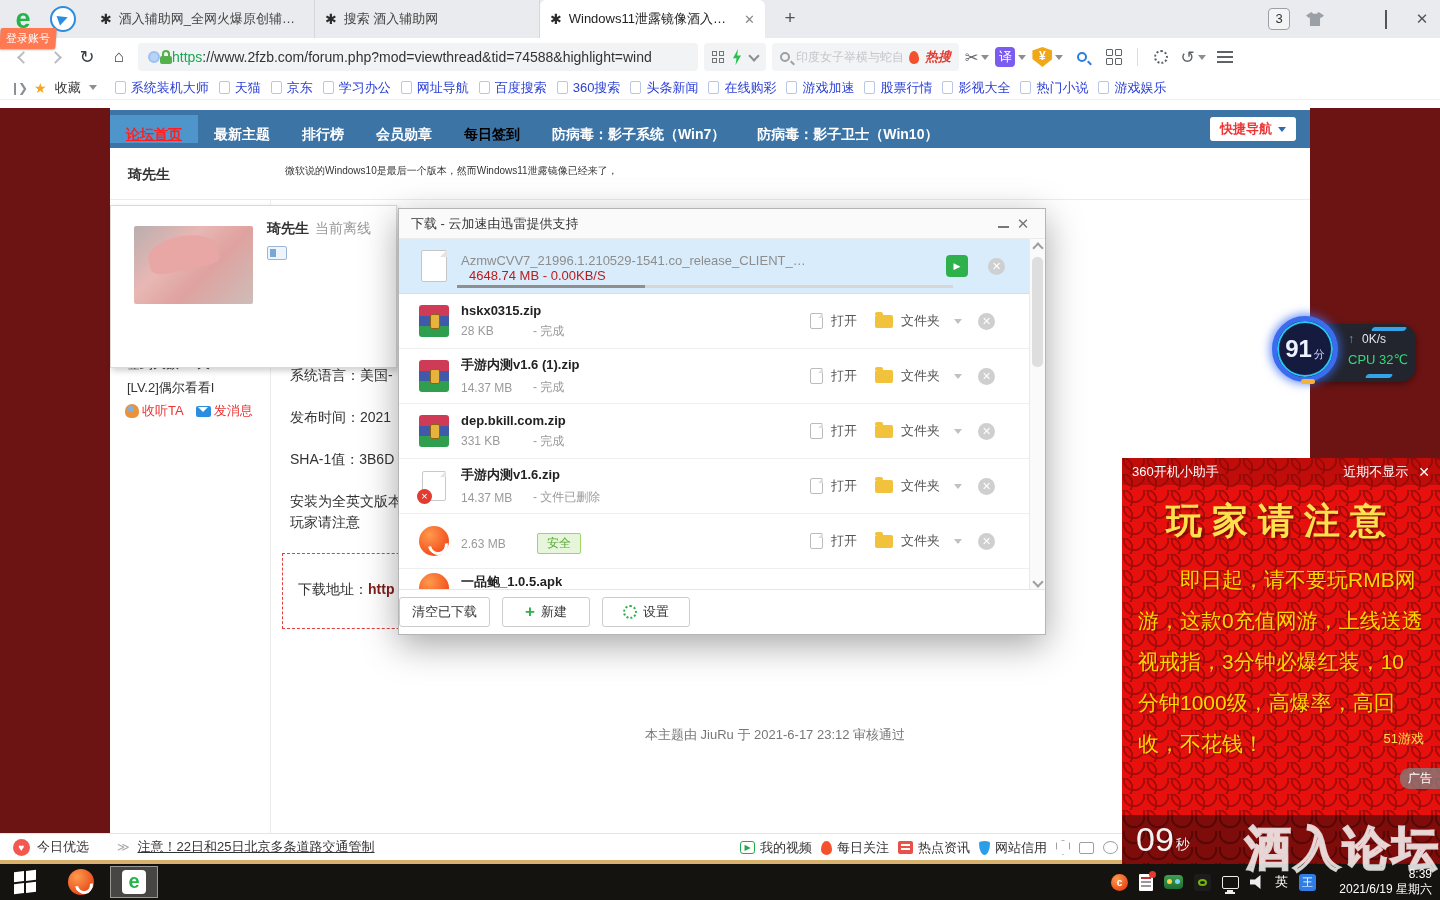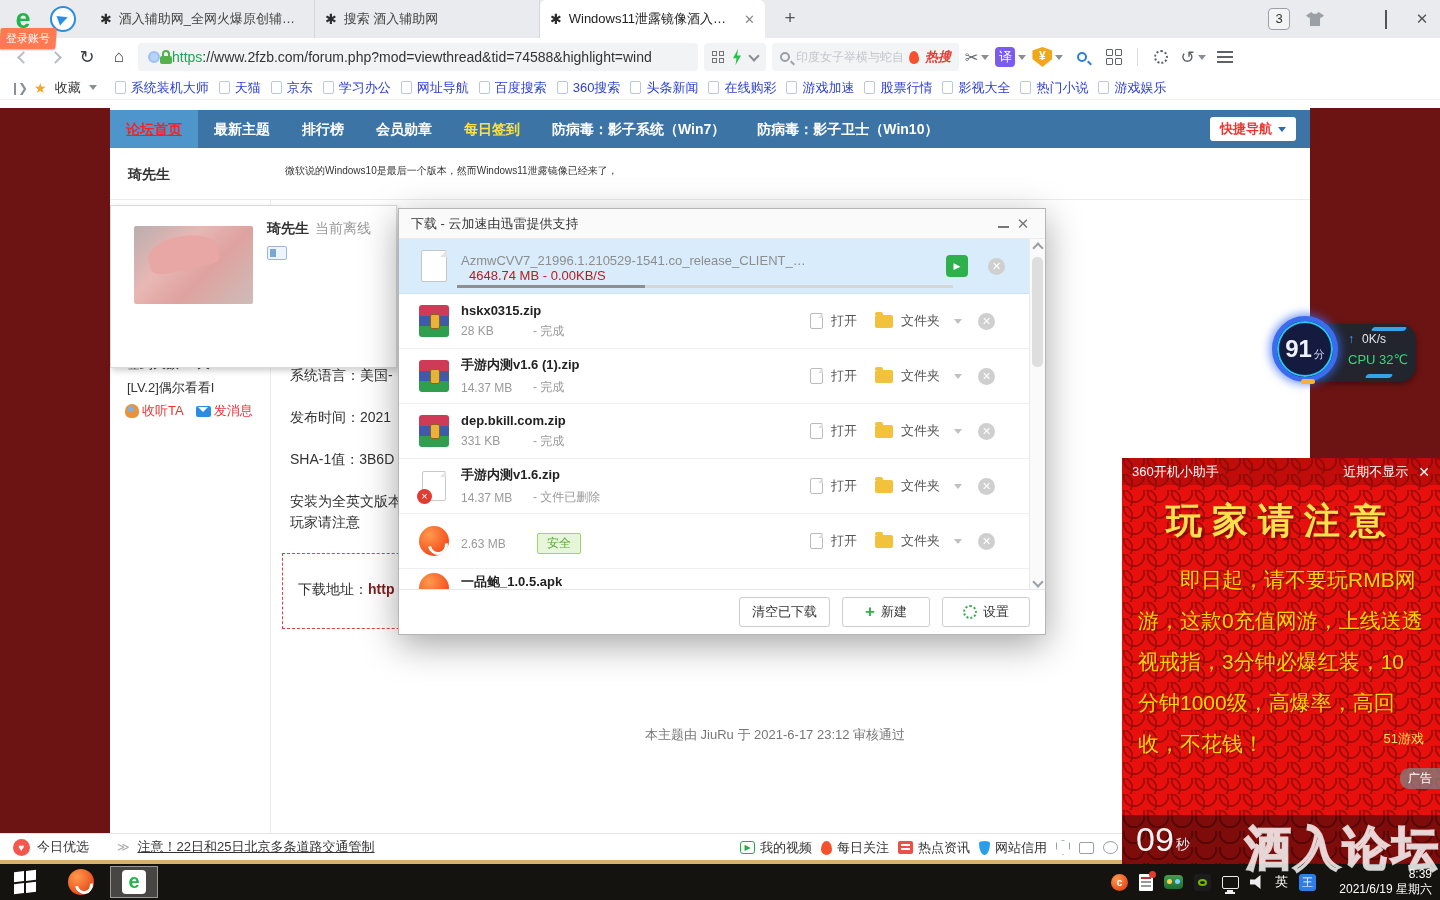--- a/index.html
+++ b/index.html
@@ -78,23 +78,23 @@
   .favlbl{color:#333}
   .bm{display:flex;align-items:center;gap:5px;margin-left:10px}
   .pageico{width:11px;height:13px;border:1.3px solid #b9c6e4;border-radius:2px;background:#fff}
   .bm a{color:#2b3fd6;text-decoration:none;font-size:13px}
 
   
   .webpage{position:absolute;left:0;top:100px;width:1440px;height:733px;background:#6b1413;overflow:hidden}
   .white-strip{position:absolute;left:0;top:0;width:100%;height:8px;background:#fff}
   .page{position:absolute;left:110px;top:8px;width:1200px;height:725px;background:#fff}
   .bluenav{position:absolute;left:0;top:2px;width:1200px;height:38px;background:#3d74a6;display:flex;align-items:center}
-  .fnav{padding:0 16px;height:38px;line-height:38px;color:#fff;font-size:14px;font-weight:bold;white-space:nowrap}
+  .fnav{padding:0 16px;height:28px;line-height:38px;color:#fff;font-size:14px;font-weight:bold;white-space:nowrap}
   .fnav.active{background:#4e95cc;color:#ff1f1f;text-decoration:underline}
-  .fnav.orange{color:#fde047}
+  .fnav.orange{color:#000000}
   .quicknav{position:absolute;right:14px;top:7px;height:24px;background:#fff;border-radius:3px;padding:0 10px;display:flex;align-items:center;gap:6px}
   .quicknav span{color:#e33;font-weight:bold;font-size:13px}
   .qn-caret{width:0;height:0;border-left:4px solid transparent;border-right:4px solid transparent;border-top:5px solid #2b6cb0}
   .threadrow{position:absolute;left:0;top:40px;width:1200px;height:52px;border-bottom:1px solid #ececec}
   .thr-author{position:absolute;left:18px;top:18px;font-weight:bold;color:#333;font-size:14px}
   .thr-title{position:absolute;left:175px;top:16px;color:#333;font-size:10px}
   .side-divider{position:absolute;left:160px;top:92px;width:1px;height:633px;background:#ececec}
   .pagerbox{position:absolute;left:55px;top:205px;width:112px;height:42px;border:1px solid #ccc;border-radius:3px;background:#fff}
   .sd-line{position:absolute;left:17px;color:#333;font-size:13px;white-space:nowrap}
   .sd-links{position:absolute;left:15px;top:294px;display:flex;gap:12px;align-items:center}
@@ -176,21 +176,21 @@
   .ico-del::before{content:"";position:absolute;right:-1px;top:-1px;border-left:6px solid transparent;border-bottom:6px solid #e4e4e4}
   .ico-del::after{content:"\00d7";position:absolute;left:-6px;bottom:-4px;width:15px;height:15px;background:#e23b30;border-radius:50%;color:#fff;text-align:center;line-height:15px;font-size:11px}
   .ico-app{width:30px;height:30px;border-radius:50%;background:radial-gradient(circle at 35% 30%,#ff9a4d,#f4511e 70%);position:relative}
   .ico-app::after{content:"";position:absolute;left:9px;top:9px;width:14px;height:14px;border:3px solid #fff;border-top-color:transparent;border-left-color:transparent;border-radius:50%;transform:rotate(35deg)}
   .drow.partial{height:22px;border-bottom:none;overflow:hidden;align-items:flex-start;padding-top:4px}
   .dlg-scroll{position:absolute;right:0;top:30px;width:16px;height:352px;background:#fafafa;border-left:1px solid #eaeaea}
   .sarr{position:absolute;left:4px;width:8px;height:8px;border-left:2px solid #9aa0a6;border-bottom:2px solid #9aa0a6}
   .sarr.up{top:5px;transform:rotate(135deg)}
   .sarr.dn{bottom:5px;transform:rotate(-45deg)}
   .sthumb{position:absolute;left:2px;top:18px;width:11px;height:110px;background:#dedede;border-radius:5px}
-  .dlg-foot{position:absolute;left:0;bottom:0;width:646px;height:45px;border-top:1px solid #e6e6e6;display:flex;align-items:center;justify-content:flex-end;gap:12px;padding-right:15px;background:#fff}
+  .dlg-foot{position:absolute;left:0;bottom:0;width:646px;height:45px;border-top:1px solid #e6e6e6;display:flex;align-items:center;justify-content:flex-start;gap:12px;padding-right:15px;background:#fff}
   .fbtn{height:30px;min-width:88px;border:1px solid #ccc;border-radius:3px;background:#fff;display:flex;align-items:center;justify-content:center;gap:6px;color:#333;padding:0 12px}
   .plus{color:#2eb14c;font-size:17px;font-weight:bold}
   .geardot{width:14px;height:14px;border:2px dotted #2eb14c;border-radius:50%}
 
   
   .cpuw{position:absolute;left:1272px;top:312px;width:146px;height:80px;z-index:25}
   .cpupill{position:absolute;left:34px;top:12px;width:110px;height:58px;background:#23252e;border-radius:12px 16px 16px 12px;padding:8px 0 0 42px;box-shadow:0 2px 6px rgba(0,0,0,.4)}
   .cpupill::before{content:"";position:absolute;right:10px;top:3px;width:34px;height:4px;background:#35a3e8;border-radius:2px;transform:skewX(-30deg)}
   .cpupill::after{content:"";position:absolute;right:24px;bottom:4px;width:26px;height:4px;background:#35a3e8;border-radius:2px;transform:skewX(-30deg)}
   .netrow{color:#e3e6ee;font-size:12px;display:flex;align-items:center;gap:8px}

